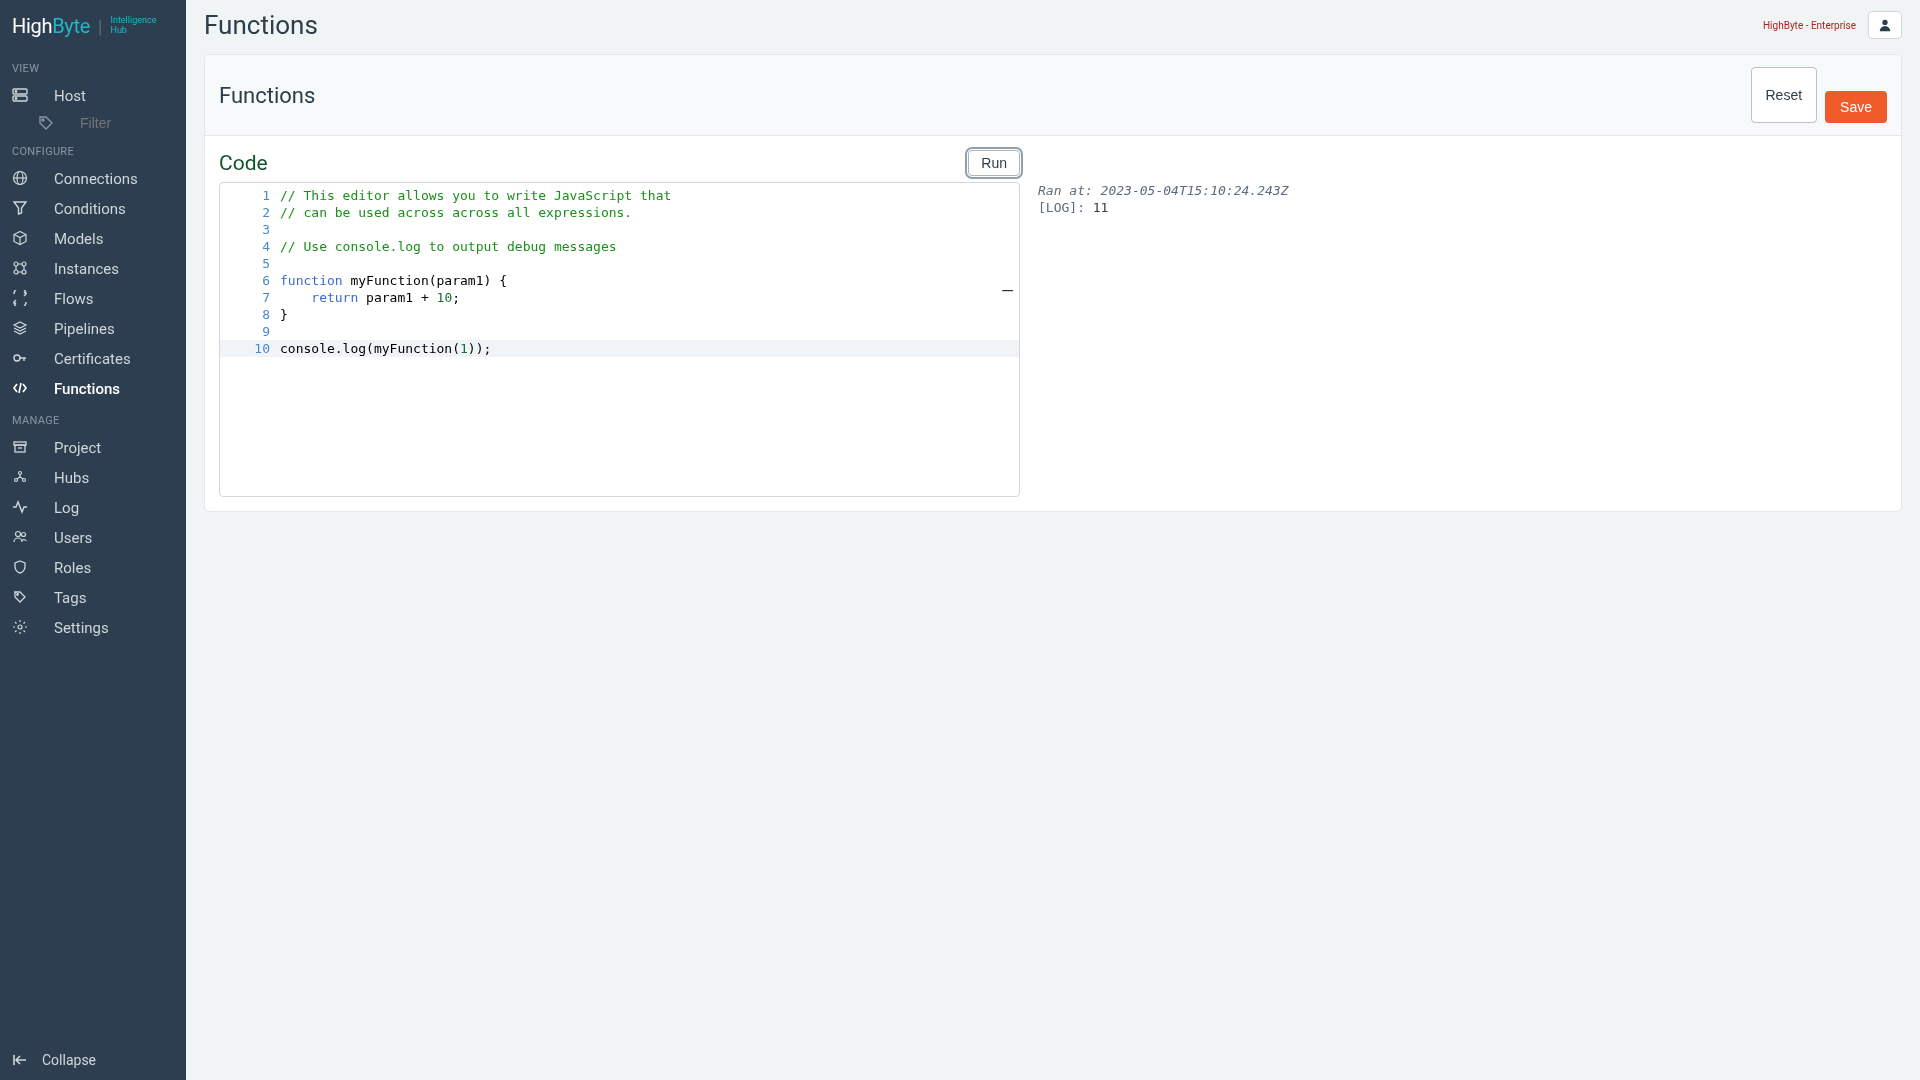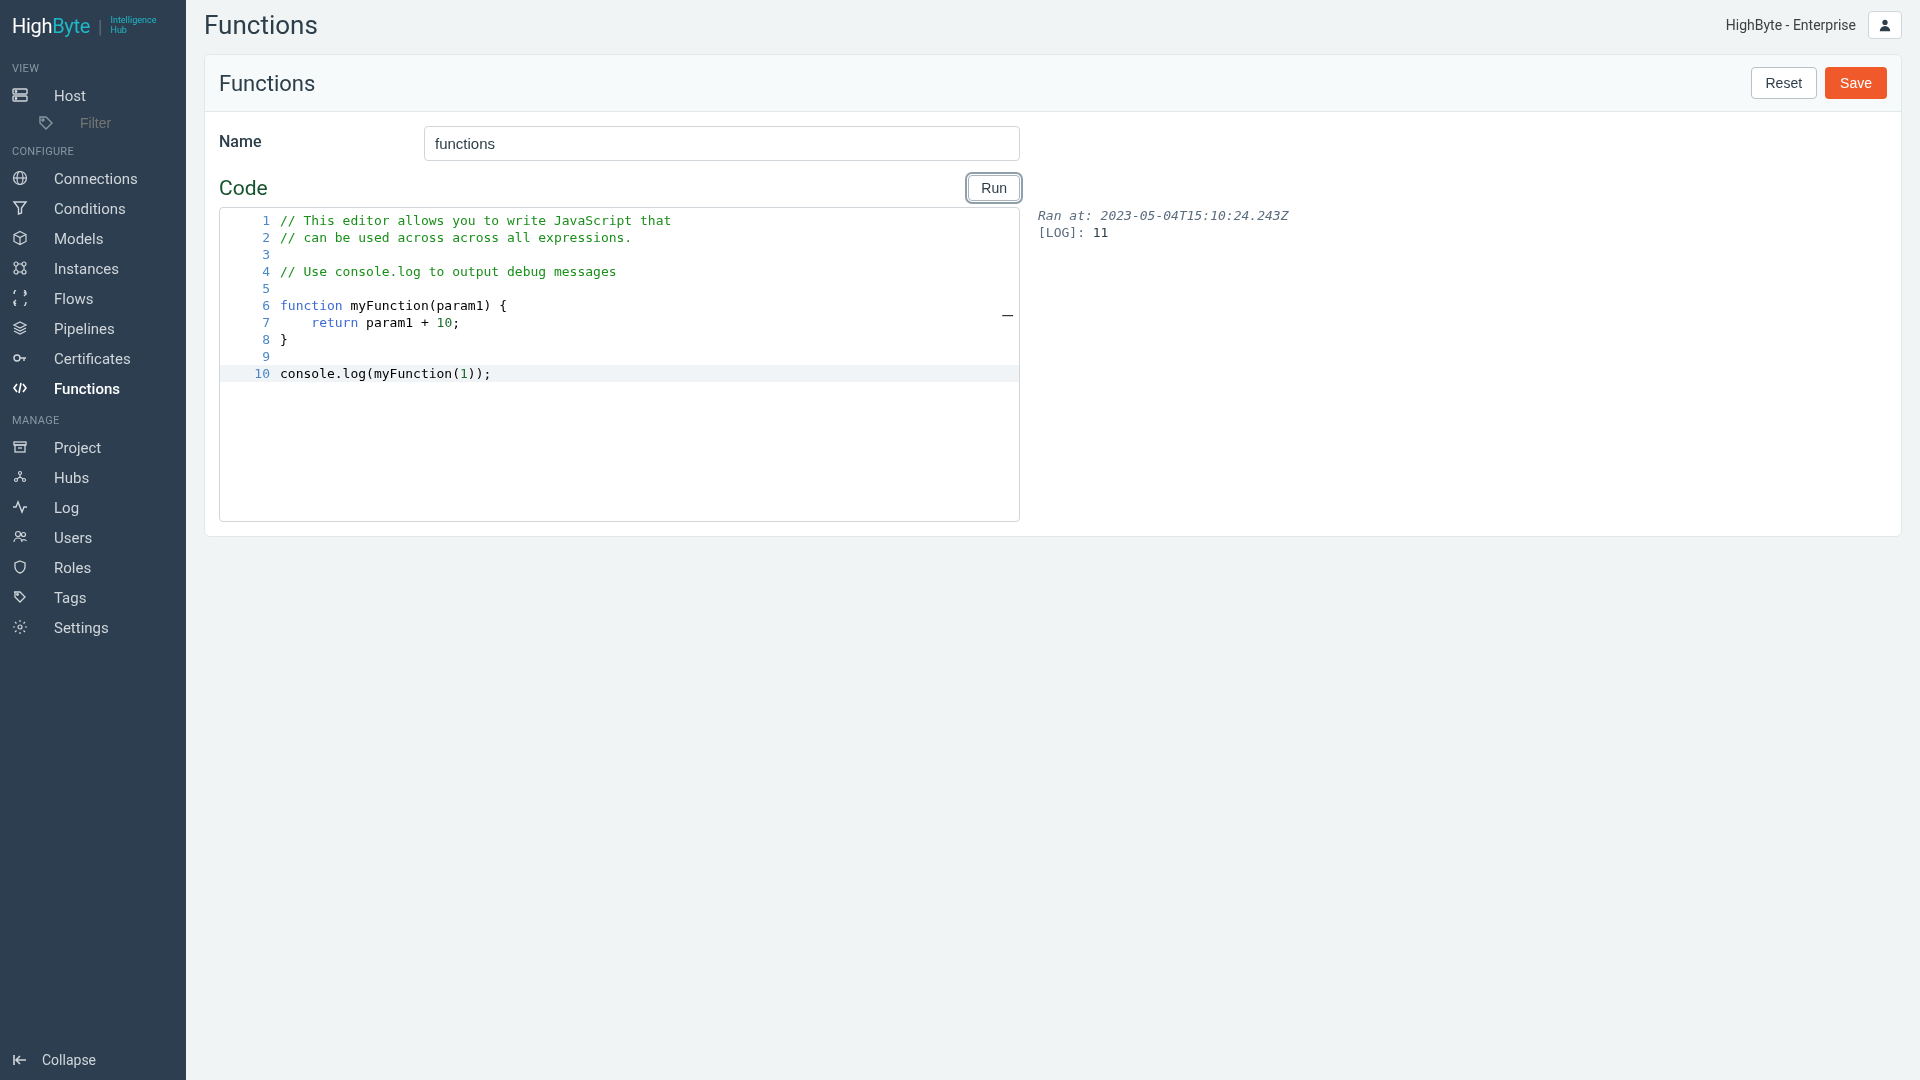--- a/index.html
+++ b/index.html
@@ -21,30 +21,30 @@
 .nav-item .icon { width: 18px; text-align: center; flex-shrink: 0; }
 .nav-item input { background: transparent; border: none; color: #8a97a3; font-size: 14px; outline: none; width: 100%; }
 .collapse-item { margin-top: auto; padding: 12px; display: flex; align-items: center; gap: 12px; font-size: 14px; color: #d0d6da; cursor: pointer; }
 .collapse-item .icon { width: 18px; }
 
 
 .main { flex: 1; display: flex; flex-direction: column; overflow: auto; }
 .topbar { display: flex; align-items: center; justify-content: space-between; padding: 10px 18px 8px; }
 .page-title { font-size: 26px; color: #2c3e4a; font-weight: 400; }
 .top-right { display: flex; align-items: center; gap: 12px; }
-.tenant { font-size: 14px; color: #404040; }
+.tenant { font-size: 10px; color: #b91c1c; }
 .user-btn { border: 1px solid #d0d6da; background: #fff; border-radius: 4px; padding: 6px 9px; cursor: pointer; }
 
 .card { margin: 6px 18px 18px; background: #fff; border: 1px solid #e2e8ea; border-radius: 6px; }
 .card-header { display: flex; align-items: center; justify-content: space-between; padding: 12px 14px; border-bottom: 1px solid #e2e8ea; background: #f7fafb; border-radius: 6px 6px 0 0; }
 .card-title { font-size: 22px; color: #2c3e4a; font-weight: 400; }
 .card-actions { display: flex; gap: 8px; }
 .btn { border-radius: 4px; padding: 7px 14px; font-size: 14px; cursor: pointer; border: 1px solid transparent; }
 .btn-outline { background: #fff; border-color: #b8c2c8; color: #2c3e4a; }
-.btn-primary { background: #f05a2a; color: #fff; }
+.btn-primary { background: #f05a2a; color: #fff; margin-top: 24px; }
 .btn-run { background: #fff; border: 1px solid #aab4ba; outline: 2px solid #8fa0ab; outline-offset: 1px; padding: 4px 12px; font-size: 14px; color: #2c3e4a; border-radius: 4px; cursor: pointer; }
 
 .card-body { padding: 14px; }
 .form-row { display: flex; margin-bottom: 14px; }
 .form-label { width: 205px; font-size: 16px; color: #2c3e4a; font-weight: 500; padding-top: 6px; }
 .form-field { flex: 1; max-width: 596px; }
 .form-field input[type=text] { width: 100%; padding: 8px 10px; border: 1px solid #d0d6da; border-radius: 4px; font-size: 15px; color: #2c3e4a; }
 .form-field textarea { width: 100%; padding: 8px 10px; border: 1px solid #d0d6da; border-radius: 4px; font-size: 15px; resize: both; height: 44px; }
 
 .code-header { display: flex; justify-content: space-between; align-items: center; margin-bottom: 6px; max-width: 801px; }
@@ -271,24 +271,20 @@
 
   <div class="card">
     <div class="card-header">
       <div class="card-title">Functions</div>
       <div class="card-actions">
         <button class="btn btn-outline">Reset</button>
         <button class="btn btn-primary">Save</button>
       </div>
     </div>
     <div class="card-body">
-      <div class="form-row">
-        <div class="form-label">Name</div>
-        <div class="form-field"><input type="text" value="functions" style=""></div>
-      </div>
 
       <div class="code-header">
         <div class="code-label">Code</div>
         <button class="btn-run">Run</button>
       </div>
 
       <div class="code-run-row">
         <div class="code-wrap">
           <div class="code-fold">—</div>
           <div class="code-editor">

